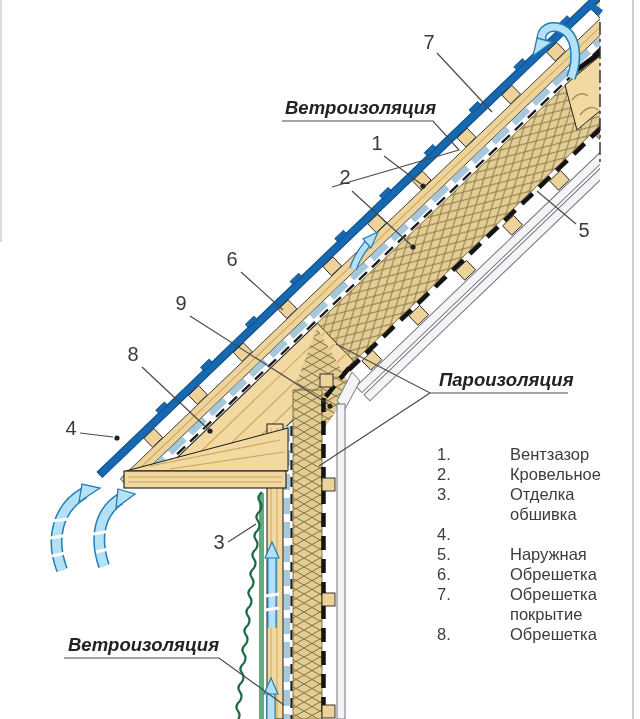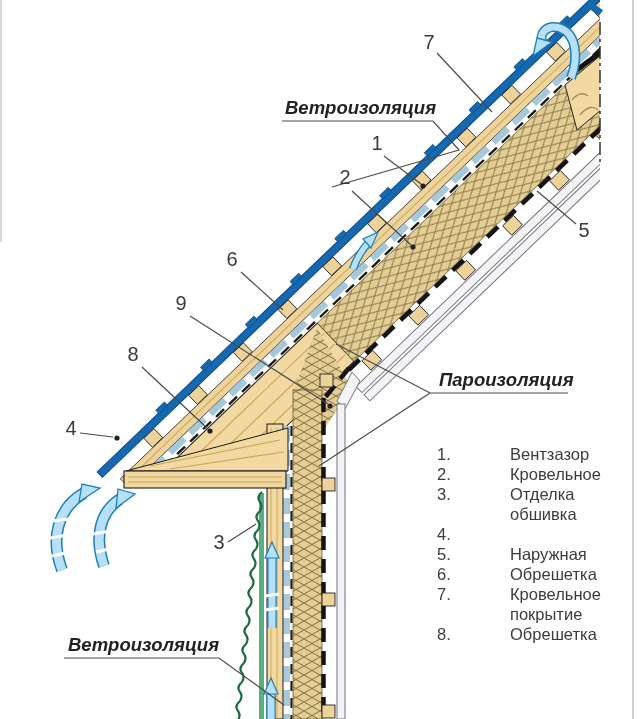--- a/index.html
+++ b/index.html
@@ -243,20 +243,20 @@
   <div class="legend-item">
     <span class="legend-num">5.</span>
     <span class="legend-text">Наружная</span>
   </div>
   <div class="legend-item">
     <span class="legend-num">6.</span>
     <span class="legend-text">Обрешетка</span>
   </div>
   <div class="legend-item">
     <span class="legend-num">7.</span>
-    <span class="legend-text">Кровельное покрытие</span>
+    <span class="legend-text">Обрешетка покрытие</span>
   </div>
   <div class="legend-item">
     <span class="legend-num">8.</span>
     <span class="legend-text">Обрешетка</span>
   </div>
 </div>
 </div>
 
 </body></html>

